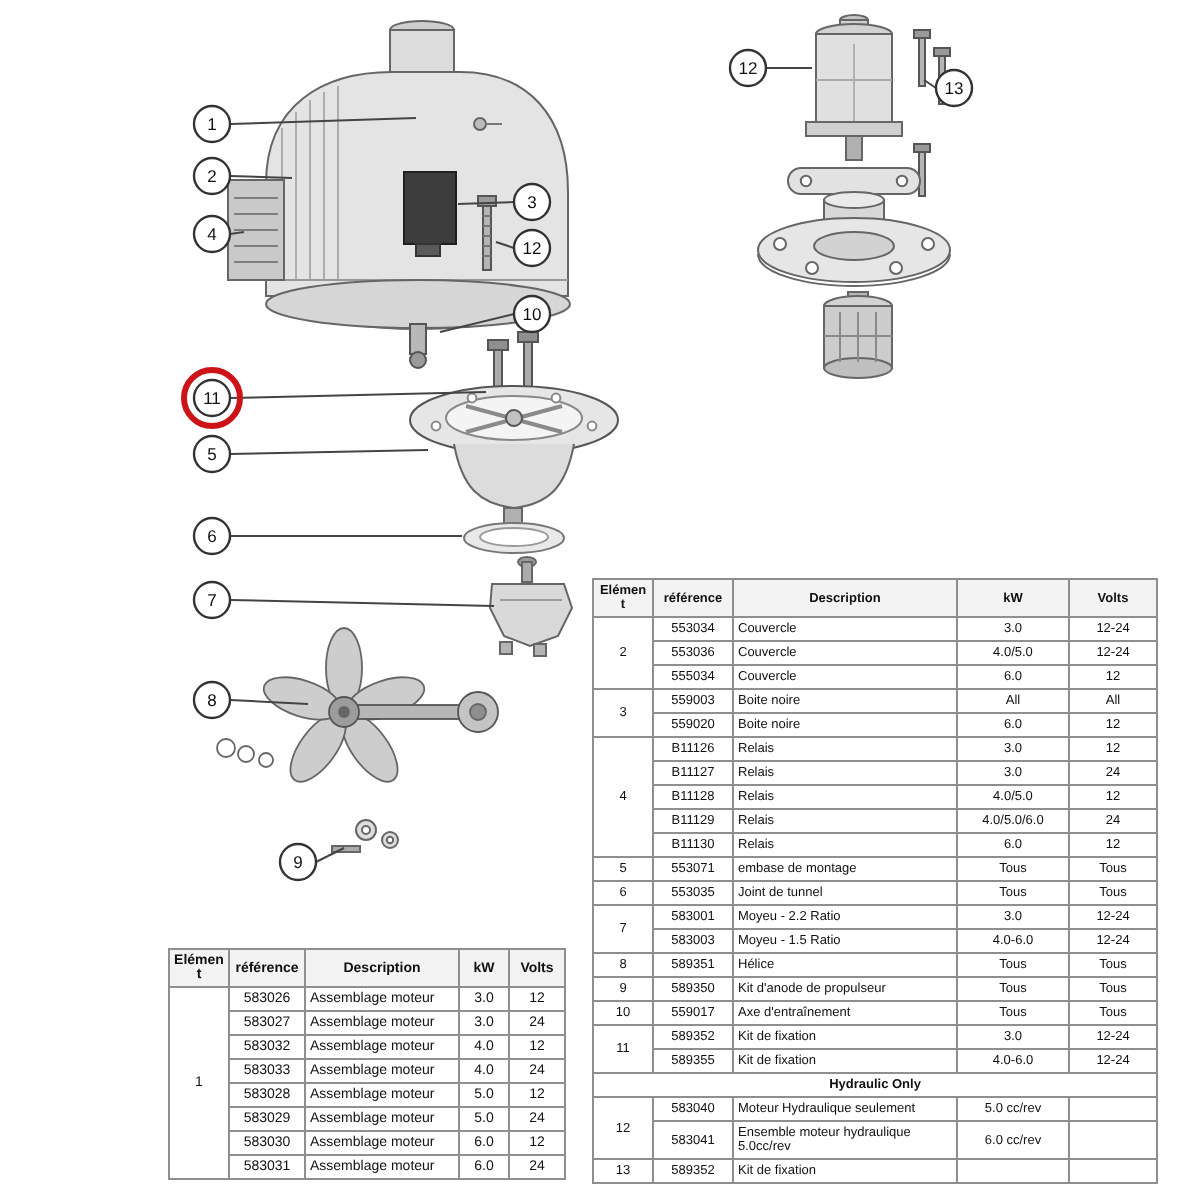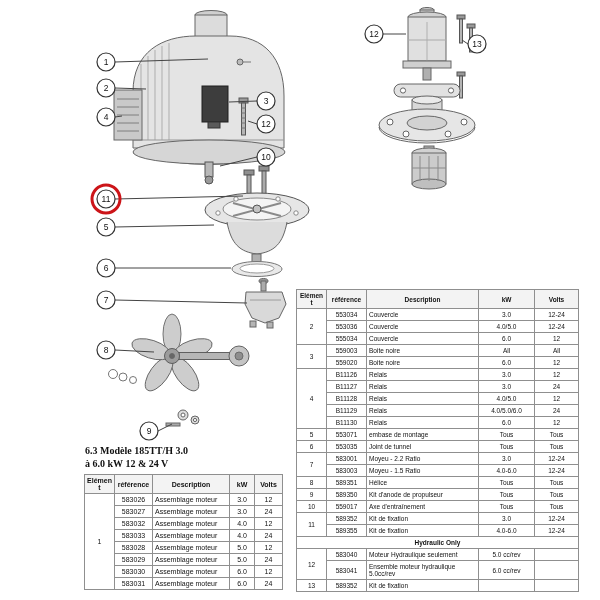--- a/index.html
+++ b/index.html
@@ -264,24 +264,20 @@
     <g class="callout">
       <circle cx="374" cy="34" r="9"></circle>
         <text x="374" y="37">12</text>
     </g>
     <g class="callout">
       <circle cx="477" cy="44" r="9"></circle>
         <text x="477" y="47">13</text>
     </g>
   </svg>
 
-  <div class="title">
-    <div>6.3 Modèle 185TT/H 3.0</div>
-    <div>à 6.0 kW 12 &amp; 24 V</div>
-  </div>
 
   <table class="ptable" id="motor-table">
     <colgroup>
         <col style="width:30px">
         <col style="width:38px">
         <col style="width:77px">
         <col style="width:25px">
         <col style="width:28px">
       </colgroup>
     <thead>

